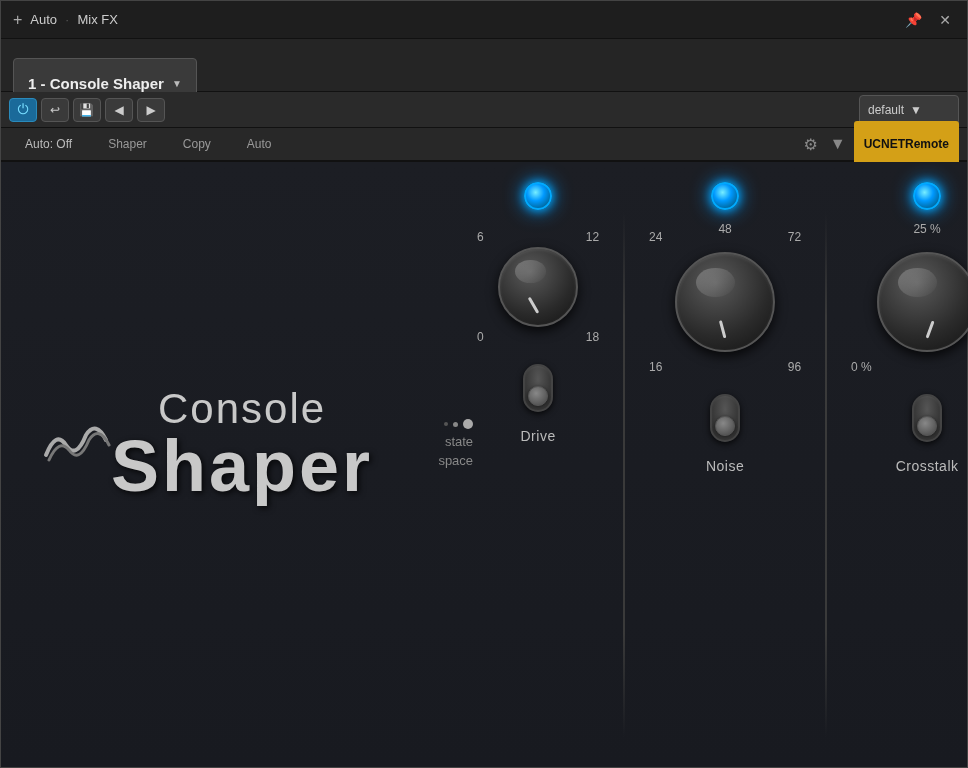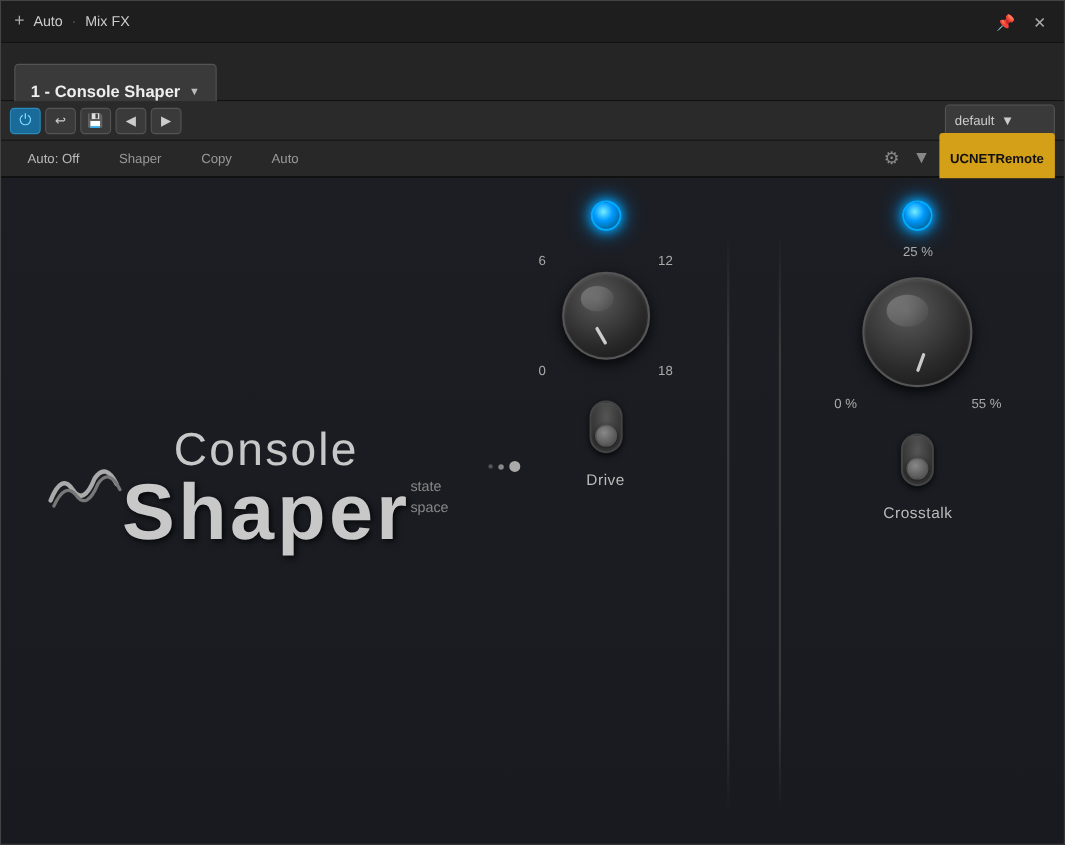--- a/index.html
+++ b/index.html
@@ -195,20 +195,21 @@
     .plugin-title-shaper {
       font-size: 72px;
       font-weight: 900;
       color: #c8c8c8;
       letter-spacing: 3px;
       line-height: 1;
       text-shadow: 2px 2px 6px rgba(0,0,0,0.8);
     }
     .state-space-logo {
       width: 100px;
+      text-align: right;
       color: #888;
       font-size: 13px;
       line-height: 1.4;
     }
     .state-space-dots {
       display: flex;
       align-items: center;
       justify-content: flex-end;
       gap: 5px;
       margin-bottom: 4px;
@@ -430,20 +431,37 @@
           </div>
         </div>
         <div class="toggle-switch">
           <div class="toggle-nub"></div>
         </div>
         <span class="control-label">Drive</span>
       </div>
 
       <div class="sep-line"></div>
 
+      <div class="control-section">
+        <div class="led-btn"></div>
+        <div class="knob-container large-container" style="position:relative;">
+          <span class="knob-label-tc">48</span>
+          <span class="knob-label-tl">24</span>
+          <span class="knob-label-tr">72</span>
+          <span class="knob-label-bl">16</span>
+          <span class="knob-label-br">96</span>
+          <div class="knob large noise">
+            <div class="knob-shine"></div>
+          </div>
+        </div>
+        <div class="toggle-switch">
+          <div class="toggle-nub"></div>
+        </div>
+        <span class="control-label">Noise</span>
+      </div>
 
       <div class="sep-line"></div>
 
       <div class="control-section">
         <div class="led-btn"></div>
         <div class="knob-container large-container" style="position:relative;">
           <span class="knob-label-tc">25 %</span>
           <span class="knob-label-bl">0 %</span>
           <span class="knob-label-br">55 %</span>
           <div class="knob large crosstalk">

